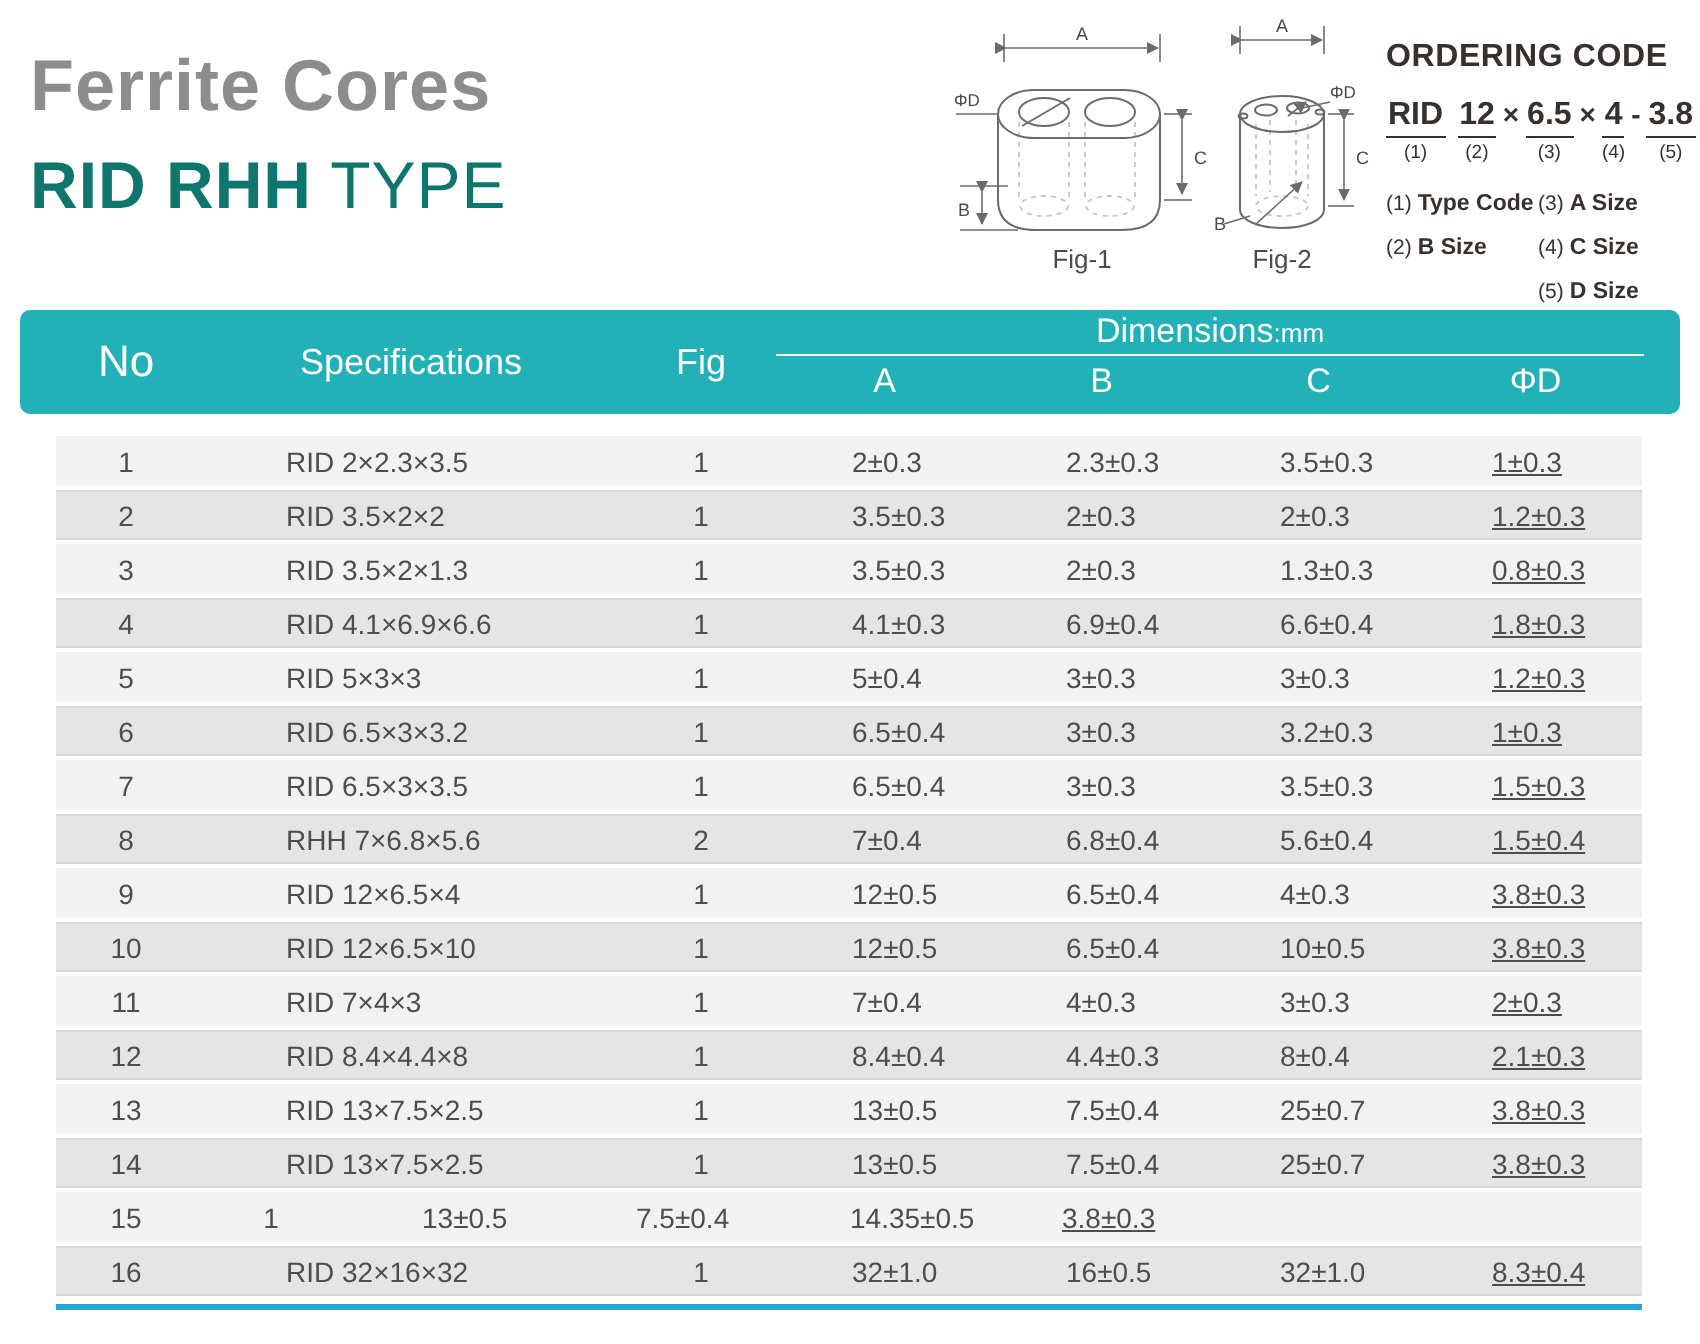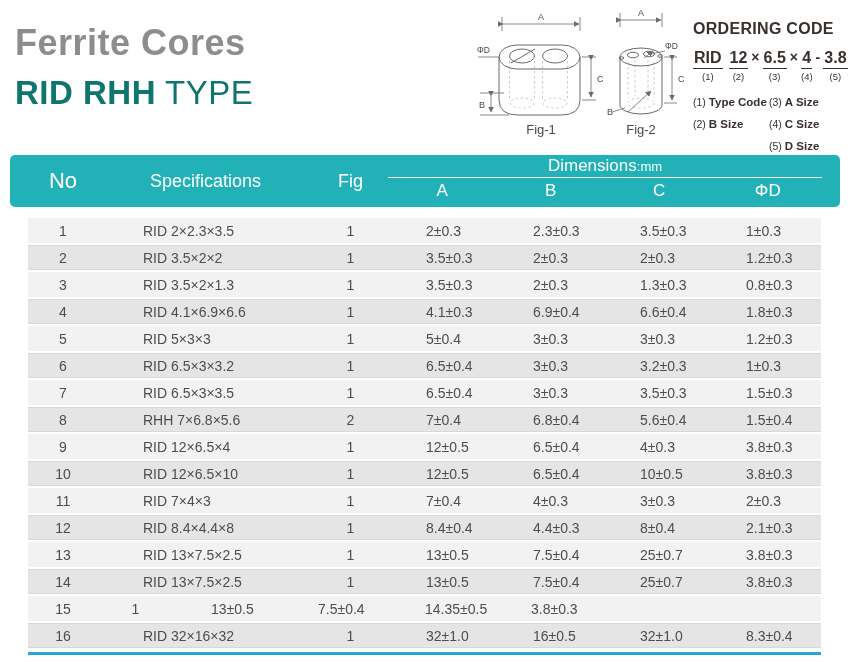--- a/index.html
+++ b/index.html
@@ -57,21 +57,21 @@
   .tbody { position: absolute; left: 28px; top: 218px; width: 793px; }
   .trow { height: 25px; margin-bottom: 2px; display: flex; align-items: center;
           font-size: 14px; color: #4d4d4d; }
   .trow.odd  { background: #f2f2f2; }
   .trow.even { background: #e5e5e5; border-top: 1px solid #d8d8d8; border-bottom: 1px solid #d8d8d8; }
   .cell { white-space: nowrap; }
   .c-no  { width: 70px;  text-align: center; }
   .c-spec{ width: 215px; padding-left: 45px; }
   .c-fig { width: 75px;  text-align: center; }
   .c-a, .c-b, .c-c { width: 107px; padding-left: 38px; }
-  .c-d   { flex: 1; padding-left: 37px; }
+  .c-d   { flex: 1; padding-left: 37px; text-decoration: underline; }
   .bottom-line { position: absolute; left: 28px; top: 652px; width: 793px; height: 3px; background: #27a6d7; }
 </style>
 </head>
 <body>
 
 <div class="page">
 
   <div class="title-block">
     <div class="title-line1">Ferrite Cores</div>
     <div class="title-line2"><span class="tb">RID RHH</span><span class="tr"> TYPE</span></div>

